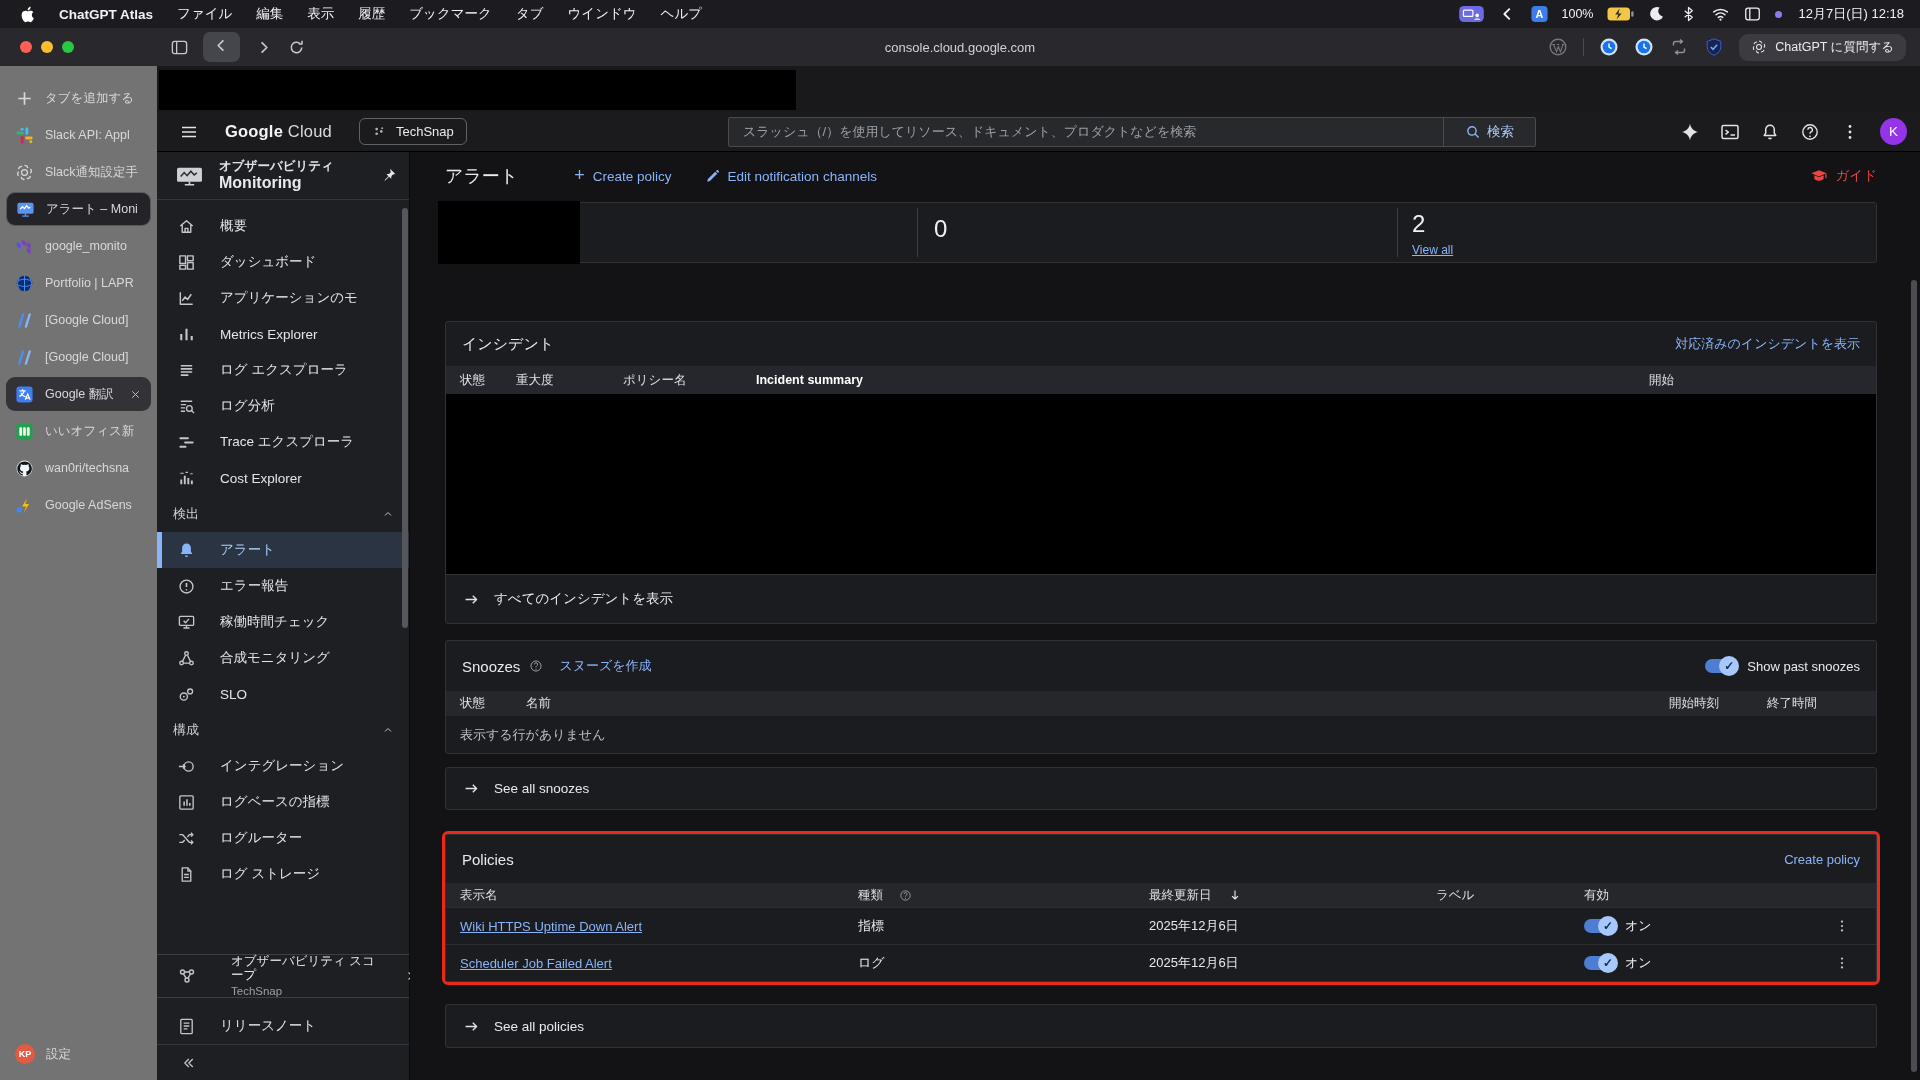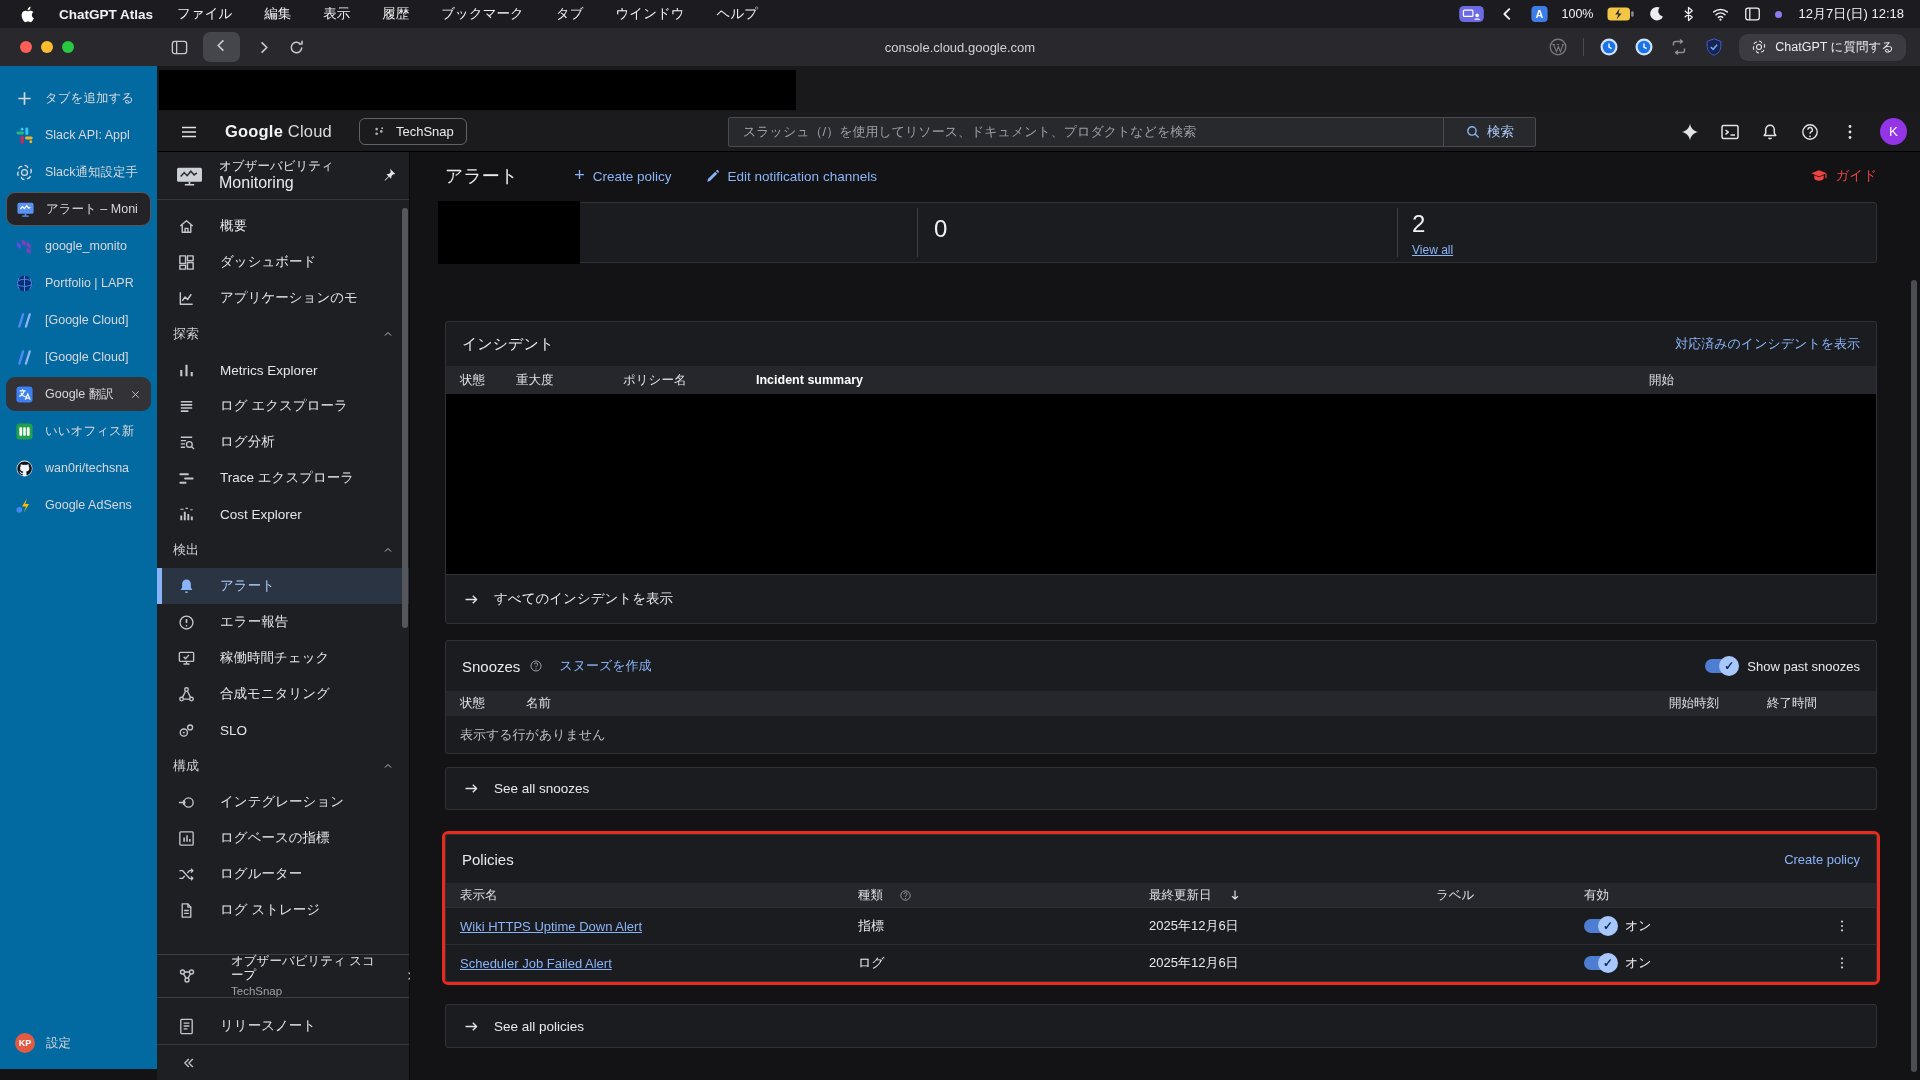--- a/index.html
+++ b/index.html
@@ -27,21 +27,21 @@
   .tb-ic { width:19px; height:19px; color:#c9c9cd; }
   .backwrap { background:#45464b; border-radius:7px; padding:4px 9px; }
   .url { position:absolute; left:50%; transform:translateX(-50%); font-size:13px; color:#d2d2d6; }
   .tb-right { position:absolute; right:14px; display:flex; align-items:center; gap:15px; }
   .ext-ic { width:20px; height:20px; }
   .tb-sep { width:1px; height:18px; background:#49494e; }
   .askbtn { background:#3b3b41; border-radius:9px; height:27px; padding:0 12px; display:flex; align-items:center; gap:8px; font-size:12.5px; color:#ececf0; }
   .askbtn .ic { width:16px; height:16px; color:#ececf0; }
 
   
-  .tabbar { position:absolute; top:66px; left:0; width:157px; bottom:11px; background:#0369a1; padding-top:12px; }
+  .tabbar { position:absolute; top:66px; left:0; width:157px; bottom:0; background:#737373; padding-top:12px; }
   .tab { display:flex; align-items:center; gap:11px; height:34px; margin:3px 6px; padding:0 9px; border-radius:9px; font-size:12.5px; color:#d8d8dc; white-space:nowrap; overflow:hidden; }
   .tab .ticon { width:19px; height:19px; }
   .tab.active { border:1px solid #57585e; background:#242428; }
   .tab.hover { background:#323237; }
   .tab .tclose { margin-left:auto; width:13px; height:13px; color:#c3c3c8; flex:none; }
   .tab .tlabel { overflow:hidden; }
   .settings-row { position:absolute; bottom:8px; left:6px; right:6px; height:36px; display:flex; align-items:center; gap:11px; padding:0 9px; font-size:12.5px; color:#d8d8dc; }
   .kp-badge { width:20px; height:20px; border-radius:50%; background:#e25a41; color:#fff; font-size:9px; font-weight:bold; display:flex; align-items:center; justify-content:center; }
 
   
@@ -60,21 +60,21 @@
   .searchwrap input::placeholder { color:#9aa0a6; }
   .searchbtn { width:92px; height:100%; border-left:1px solid #4a4b50; display:flex; align-items:center; justify-content:center; gap:6px; color:#aecbfa; font-size:13.5px; }
   .searchbtn .ic { width:16px; height:16px; color:#8ab4f8; }
   .gcp-icons { position:absolute; right:13px; display:flex; align-items:center; gap:20px; }
   .gic { width:20px; height:20px; color:#e1e3e6; }
   .avatar { width:27px; height:27px; border-radius:50%; background:#9334e6; color:#fff; display:flex; align-items:center; justify-content:center; font-size:13.5px; }
 
   
   .workspace { position:absolute; top:86px; left:0; right:0; bottom:0; display:flex; }
   .nav { width:253px; background:#1e1f23; position:relative; display:flex; flex-direction:column; border-right:1px solid #0a0a0c; }
-  .navhead { height:48px; border-bottom:1px solid #34363b; display:flex; align-items:center; padding:0 12px 0 19px; gap:16px; flex:none; }
+  .navhead { height:48px; border-bottom:1px solid #34363b; display:flex; align-items:center; padding:0 12px 0 19px; gap:16px; flex:none;font-weight:bold; }
   .prod-ic { width:27px; height:22px; }
   .prodtext .cat { font-size:12.5px; color:#dfe2e6; line-height:14px; }
   .prodtext .name { font-size:16px; color:#e8eaed; line-height:19px; }
   .pinbtn { margin-left:auto; width:17px; height:17px; color:#e4e6e9; }
   .navlist { flex:1; padding-top:8px; overflow:hidden; }
   .navrow { height:36px; display:flex; align-items:center; padding-left:20px; gap:24px; font-size:13.5px; color:#e3e5e8; position:relative; }
   .navrow .nicon { width:19px; height:19px; color:#c3c6cb; }
   .navrow .chev { display:none; margin-left:auto; margin-right:15px; width:12px; height:12px; color:#c3c6cb; }
   .navrow.section { padding-left:16px; font-size:13px; color:#ced1d5; }
   .navrow.section .chev { display:inline-flex; }
@@ -153,21 +153,21 @@
 </head>
 <body>
 
 <div class="menubar">
   <span class="ic apple">
       <svg viewBox="0 0 17 20" fill="currentColor">
         <path d="M13.6 10.6c0-2.2 1.8-3.3 1.9-3.4-1-1.5-2.6-1.7-3.2-1.7-1.4-.1-2.7.8-3.4.8-.7 0-1.8-.8-2.9-.8-1.5 0-2.9.9-3.7 2.2-1.6 2.7-.4 6.8 1.1 9 .8 1.1 1.7 2.3 2.8 2.3 1.1 0 1.6-.7 2.9-.7 1.3 0 1.8.7 2.9.7 1.2 0 2-1.1 2.7-2.2.9-1.3 1.2-2.5 1.2-2.6 0 0-2.3-.9-2.3-3.6zM11.3 3.8c.6-.7 1-1.7.9-2.8-.9 0-2 .6-2.6 1.4-.6.6-1.1 1.7-.9 2.7 1 0 2-.6 2.6-1.3z"></path>
       </svg>
     </span>
   <span class="appname">ChatGPT Atlas</span>
-  <span style="display:flex;gap:32px;">
+  <span style="display:flex;gap:24px;">
 
   <span class="menu-item">ファイル</span>
       <span class="menu-item">編集</span>
       <span class="menu-item">表示</span>
       <span class="menu-item">履歴</span>
       <span class="menu-item">ブックマーク</span>
       <span class="menu-item">タブ</span>
       <span class="menu-item">ウインドウ</span>
       <span class="menu-item">ヘルプ</span>
     </span>
@@ -561,29 +561,20 @@
           </div>
           <div class="navrow">
             <span class="nicon ic">
               <svg viewBox="0 0 20 20" fill="none" stroke="currentColor" stroke-width="1.5" stroke-linejoin="round">
                 <path d="M3.5 3.5V16h13"></path>
                 <path d="M5.5 12.5l3-4 2.6 2.6 3.9-5.6" stroke-width="1.6"></path>
               </svg>
             </span>
             <span class="nlabel">アプリケーションのモ</span>
 
-          </div>
-          <div class="navrow section">
-
-            <span class="nlabel">探索</span>
-            <span class="chev ic">
-              <svg viewBox="0 0 20 20" fill="none" stroke="currentColor" stroke-width="1.5" stroke-linejoin="round">
-                <path d="M5 12.5l5-5 5 5" stroke-width="1.6"></path>
-              </svg>
-            </span>
           </div>
           <div class="navrow">
             <span class="nicon ic">
               <svg viewBox="0 0 20 20" fill="none" stroke="currentColor" stroke-width="1.5" stroke-linejoin="round">
                 <path d="M4.5 16V9.5M10 16V4M15.5 16v-4.5" stroke-width="2.2"></path>
               </svg>
             </span>
             <span class="nlabel">Metrics Explorer</span>
 
           </div>

